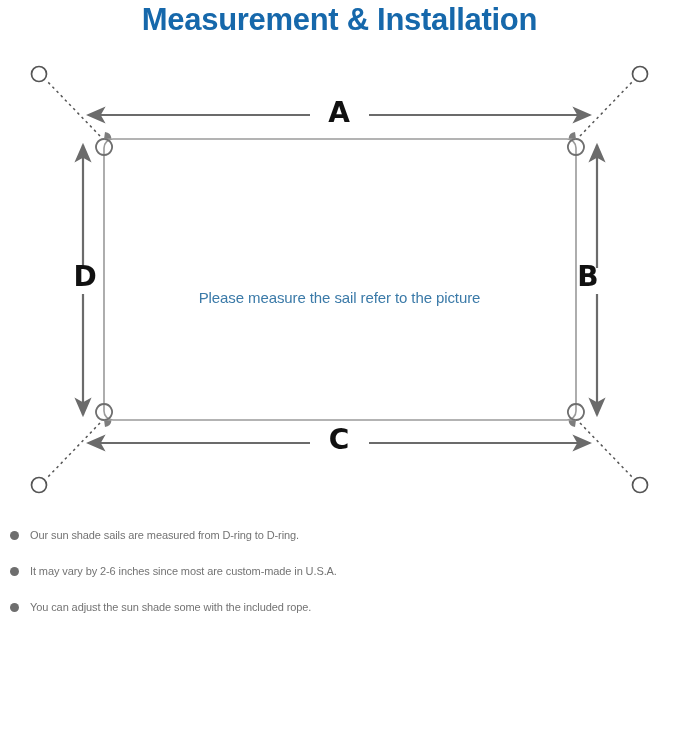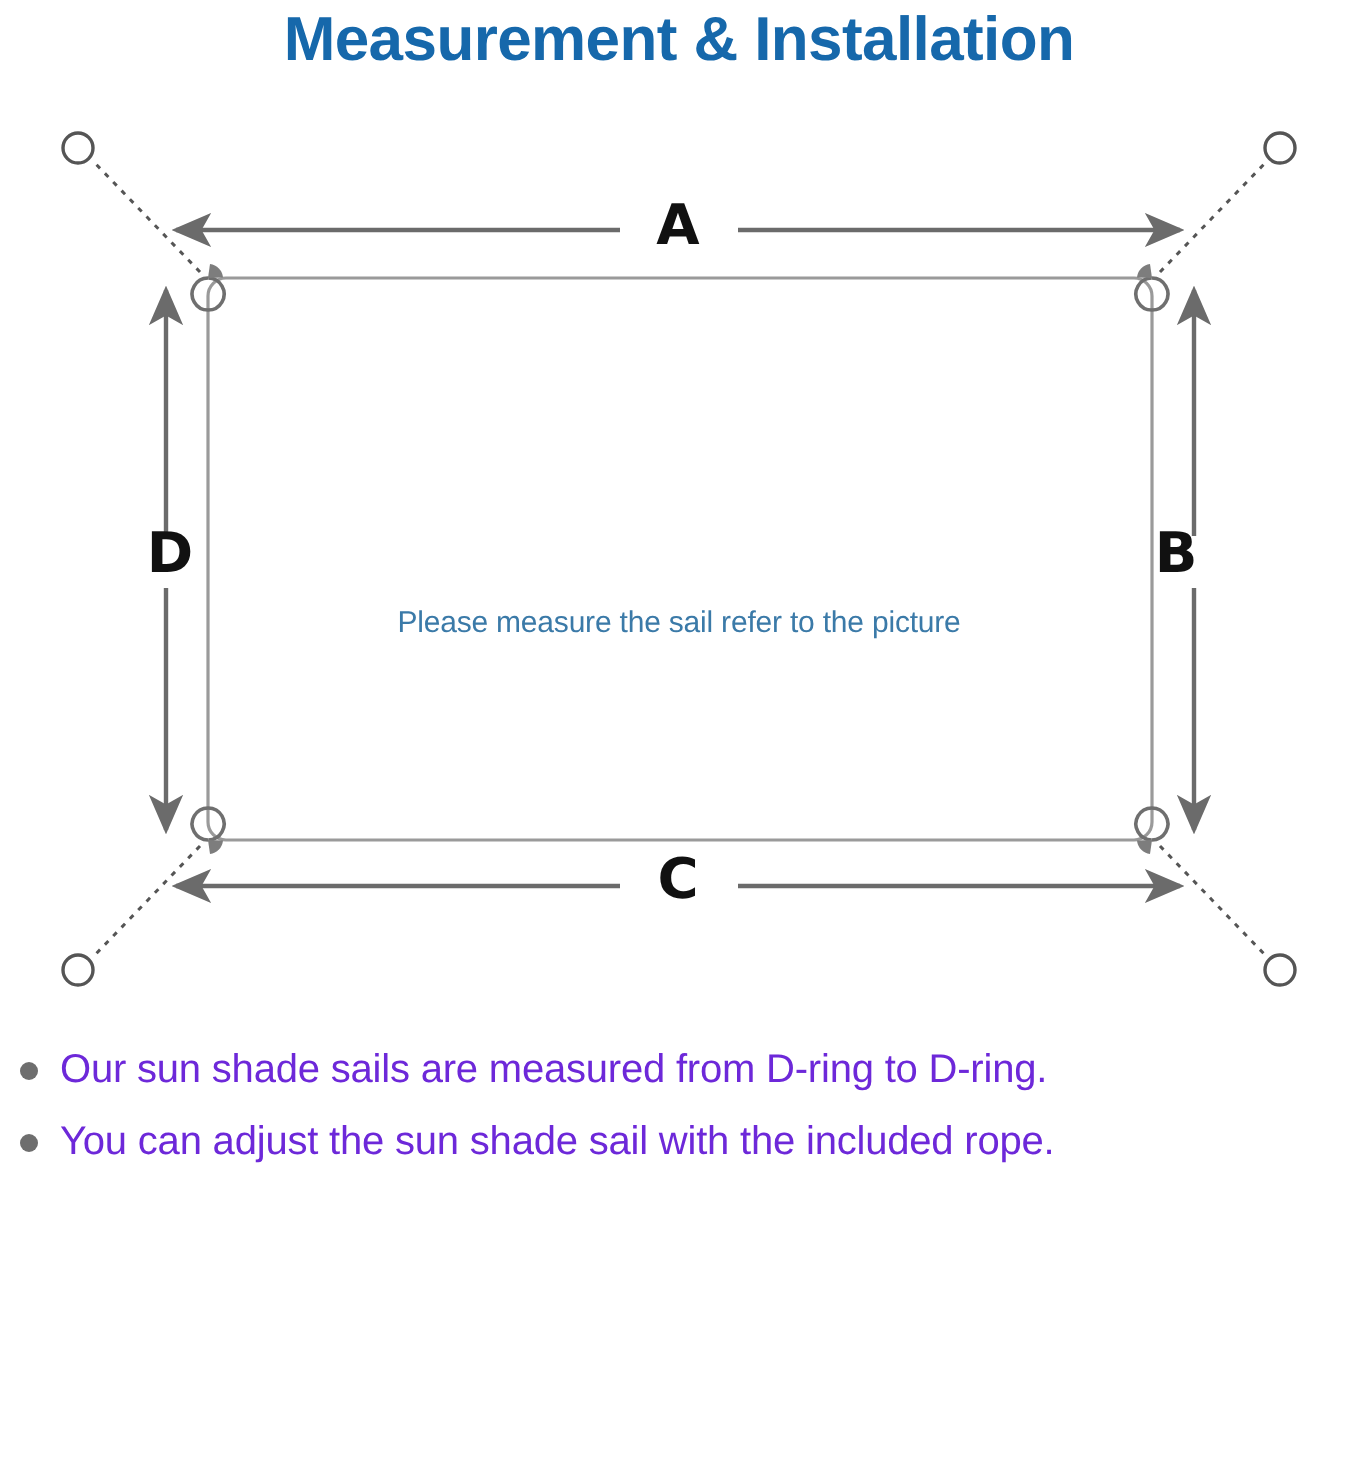--- a/index.html
+++ b/index.html
@@ -54,21 +54,21 @@
     font-size: 25px;
     font-weight: bold;
     color: #1b6fb0;
     line-height: 30px;
     letter-spacing: -0.2px;
   }
   .center-sub {
     font-size: 15px;
     color: #3b7aa8;
     line-height: 22px;
-    margin-top: 17px;
+    margin-top: 3px;
     letter-spacing: -0.1px;
   }
   .dim-label {
     position: absolute;
     font-family: "DejaVu Sans", sans-serif;
     font-size: 28px;
     font-weight: bold;
     color: #111111;
     text-align: center;
     line-height: 30px;
@@ -96,23 +96,23 @@
     flex: 0 0 auto;
     width: 9px;
     height: 9px;
     border-radius: 50%;
     background: #6e6e6e;
     margin-top: 7px;
     margin-right: 11px;
   }
   .note-text {
     flex: 1 1 auto;
-    font-size: 20px;
+    font-size: 11px;
     line-height: 23px;
-    color: #6d28d9;
+    color: #737373;
     letter-spacing: -0.1px;
   }
 </style>
 </head>
 <body>
 
 <div id="page">
 
   <div class="title">Measurement &amp; Installation</div>
 
@@ -199,17 +199,21 @@
   <div class="dim-label" id="label-C">C</div>
   <div class="dim-label" id="label-D">D</div>
 
   <div class="notes">
     <div class="note">
       <span class="bullet"></span>
       <span class="note-text">Our sun shade sails are measured from D-ring to D-ring.</span>
     </div>
     <div class="note">
       <span class="bullet"></span>
-      <span class="note-text">You can adjust the sun shade sail with the included rope.</span>
+      <span class="note-text">It may vary by 2-6 inches since most are custom-made in U.S.A.</span>
+    </div>
+    <div class="note">
+      <span class="bullet"></span>
+      <span class="note-text">You can adjust the sun shade some with the included rope.</span>
     </div>
   </div>
 
 </div>
 
 </body></html>

